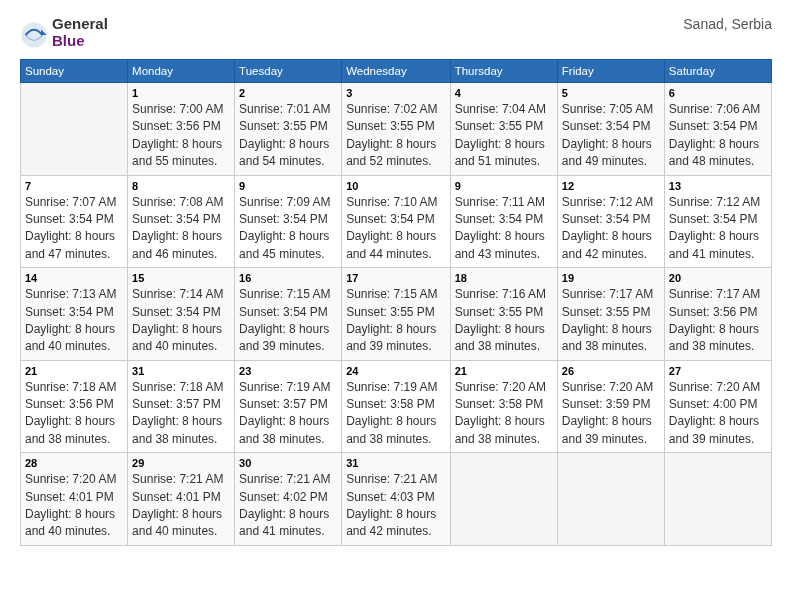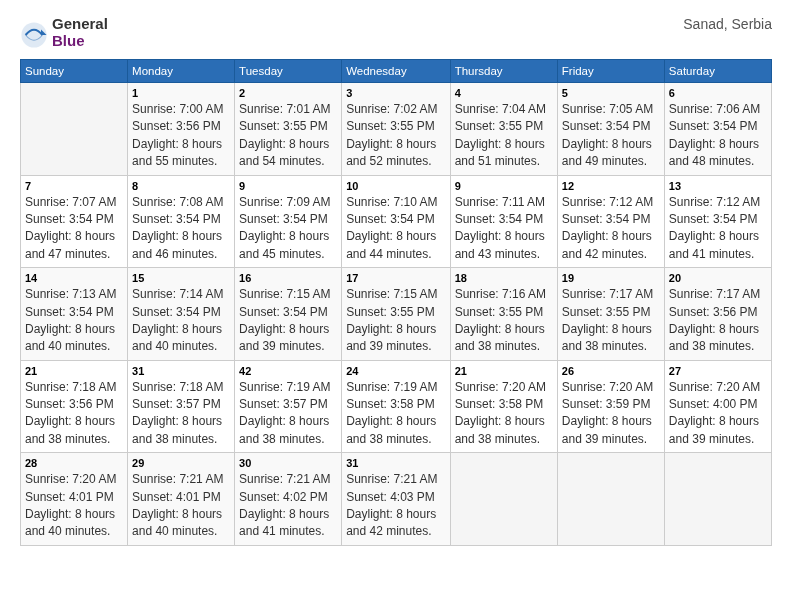--- a/index.html
+++ b/index.html
@@ -227,21 +227,21 @@
         <tr>
           <td>
             <span class="day-num">21</span>
             <div class="day-info">Sunrise: 7:18 AM<br>Sunset: 3:56 PM<br>Daylight: 8 hours<br>and 38 minutes.</div>
           </td>
           <td>
             <span class="day-num">31</span>
             <div class="day-info">Sunrise: 7:18 AM<br>Sunset: 3:57 PM<br>Daylight: 8 hours<br>and 38 minutes.</div>
           </td>
           <td>
-            <span class="day-num">42</span>
+            <span class="day-num">23</span>
             <div class="day-info">Sunrise: 7:19 AM<br>Sunset: 3:57 PM<br>Daylight: 8 hours<br>and 38 minutes.</div>
           </td>
           <td>
             <span class="day-num">24</span>
             <div class="day-info">Sunrise: 7:19 AM<br>Sunset: 3:58 PM<br>Daylight: 8 hours<br>and 38 minutes.</div>
           </td>
           <td>
             <span class="day-num">21</span>
             <div class="day-info">Sunrise: 7:20 AM<br>Sunset: 3:58 PM<br>Daylight: 8 hours<br>and 38 minutes.</div>
           </td>

